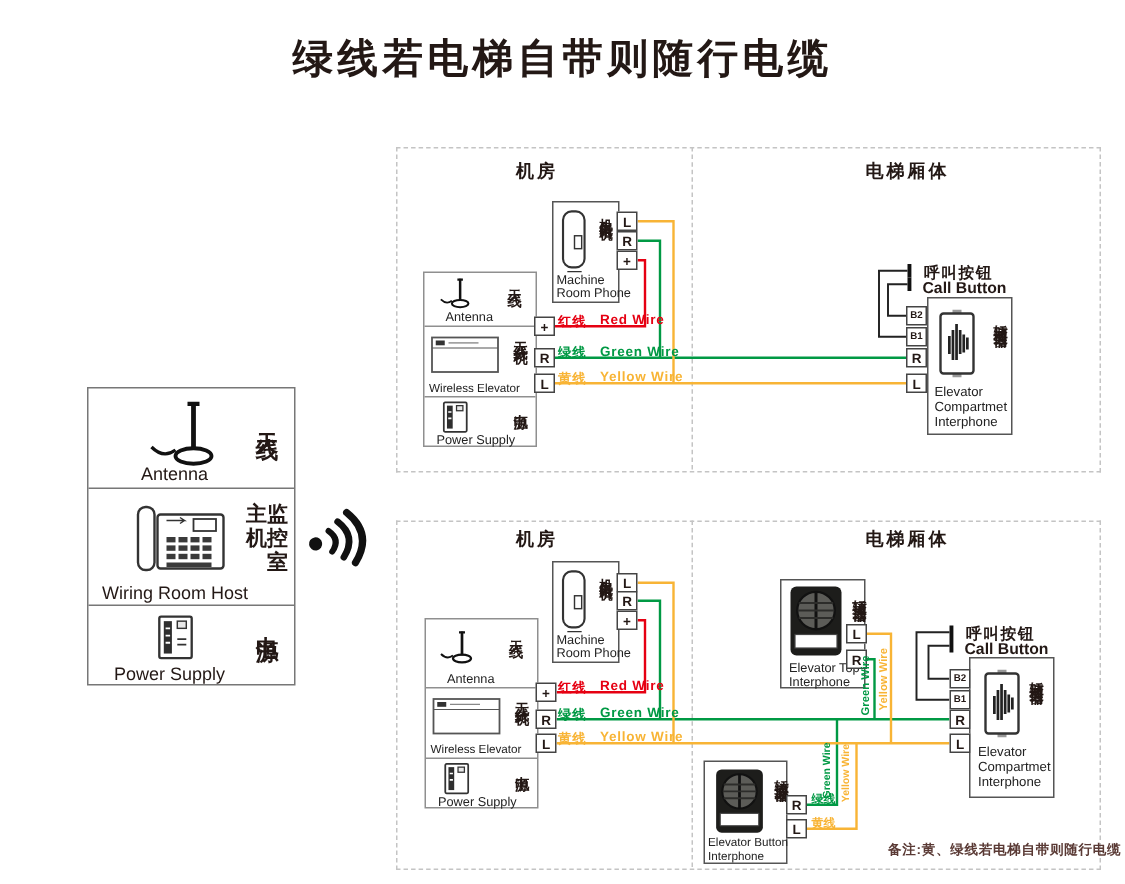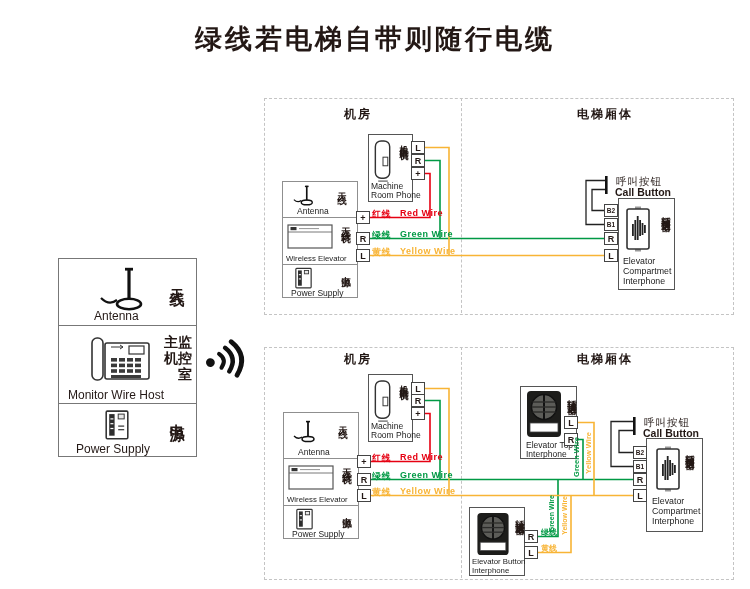--- a/index.html
+++ b/index.html
@@ -39,21 +39,21 @@
   
   .wlabel{position:absolute;display:flex;gap:9px;font-size:9px;font-weight:bold;letter-spacing:.5px;
           white-space:nowrap;z-index:7;}
   .vlabel{position:absolute;writing-mode:vertical-rl;transform:rotate(180deg);
           font-size:7.5px;font-weight:bold;white-space:nowrap;z-index:7;}
   .tag{position:absolute;font-size:8px;font-weight:bold;white-space:nowrap;z-index:7;}
   .c-red{color:#e60012;} .c-green{color:#009944;} .c-yellow:
 
 {color:#f8b435;}
   .c-yellow{color:#f8b435;}
-  .callzh{position:absolute;font-size:10.5px;font-weight:normal;letter-spacing:1px;white-space:nowrap;}
+  .callzh{position:absolute;font-size:10.5px;font-weight:bold;letter-spacing:1px;white-space:nowrap;}
   .callen{position:absolute;font-size:10.5px;font-weight:bold;white-space:nowrap;text-align:right;}
   .note{position:absolute;left:592px;top:560px;font-size:9px;font-weight:bold;color:#5a3a35;
         letter-spacing:.5px;white-space:nowrap;}
   
   #wires{position:absolute;left:0;top:0;z-index:4;}
   .w-red{stroke:#e60012;stroke-width:1.6;fill:none;}
   .w-green{stroke:#009944;stroke-width:1.6;fill:none;}
   .w-yellow{stroke:#f8b435;stroke-width:1.6;fill:none;}
   .w-black{stroke:#222;stroke-width:1.3;fill:none;}
   .icon{position:absolute;}
@@ -97,21 +97,21 @@
             <rect x="38" y="38.2" width="6" height="3.6"></rect>
             <rect x="46" y="38.2" width="6" height="3.6"></rect>
           <rect x="22" y="44" width="30" height="3"></rect>
         </g>
       </svg>
       <div class="host-zh" style="left:101px;top:8px;">
         <div>主监</div>
         <div>机控</div>
         <div>室</div>
       </div>
-      <div class="mc-en" style="left:9px;top:62px;">Monitor Wire Host</div>
+      <div class="mc-en" style="left:9px;top:62px;">Wiring Room Host</div>
     </div>
     <div class="mc-row" style="height:54px;">
       <svg class="icon" style="left:46px;top:5px;" width="24" height="33" viewBox="0 0 20 27">
         <rect x="1" y="1.5" width="18" height="23" rx="1" fill="#fff" stroke="#333" stroke-width="1.3"></rect>
         <rect x="3.5" y="4" width="4.5" height="18" fill="#2e2e2e"></rect>
         <line x1="4.5" y1="8" x2="7" y2="8" stroke="#fff" stroke-width="1"></line>
         <line x1="4.5" y1="12" x2="7" y2="12" stroke="#fff" stroke-width="1"></line>
         <line x1="4.5" y1="16" x2="7" y2="16" stroke="#fff" stroke-width="1"></line>
         <rect x="11" y="4" width="5" height="4" fill="#e8e8e8" stroke="#333" stroke-width=".8"></rect>
         <line x1="11" y1="14" x2="16" y2="14" stroke="#333" stroke-width="1"></line>
@@ -380,14 +380,15 @@
     <div class="vzh" style="left:36px;top:8px;font-size:9.5px;letter-spacing:1.5px;">轿厢通话器</div>
     <div class="en-s" style="left:5px;top:57px;font-size:8.8px;">Elevator</div>
     <div class="en-s" style="left:5px;top:67px;font-size:8.8px;">Compartmet</div>
     <div class="en-s" style="left:5px;top:77px;font-size:8.8px;">Interphone</div>
   </div>
   <div class="term sm" style="left:633px;top:446px;">B2</div>
   <div class="term sm" style="left:633px;top:460px;">B1</div>
   <div class="term" style="left:633px;top:473px;">R</div>
   <div class="term" style="left:633px;top:489px;">L</div>
 
+  <div class="note">备注:黄、绿线若电梯自带则随行电缆</div>
 
 </div>
 
 </body></html>

